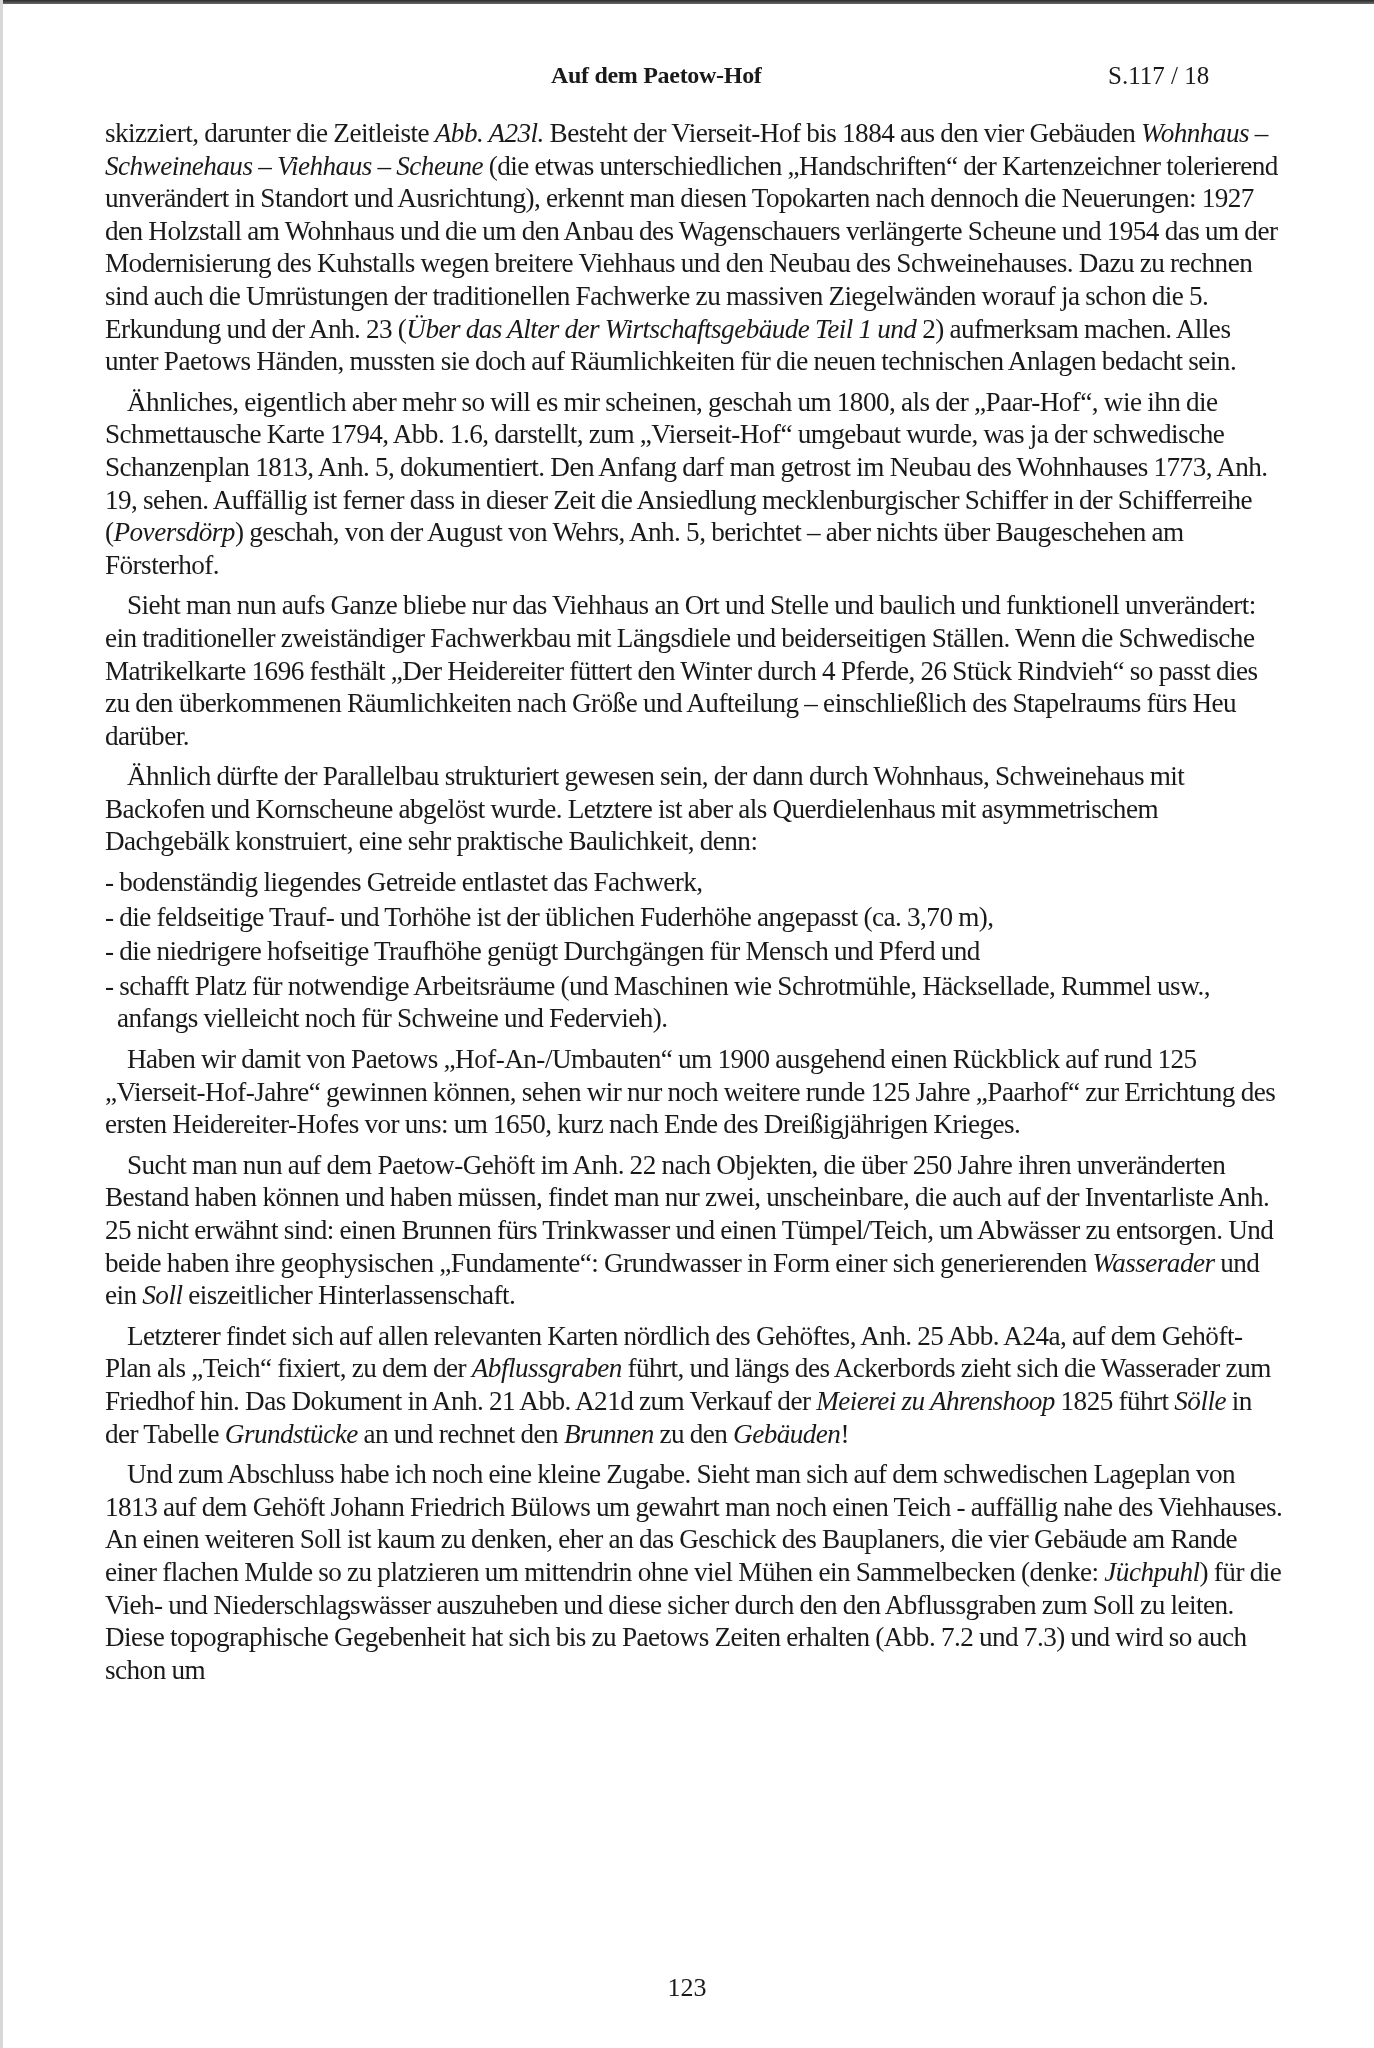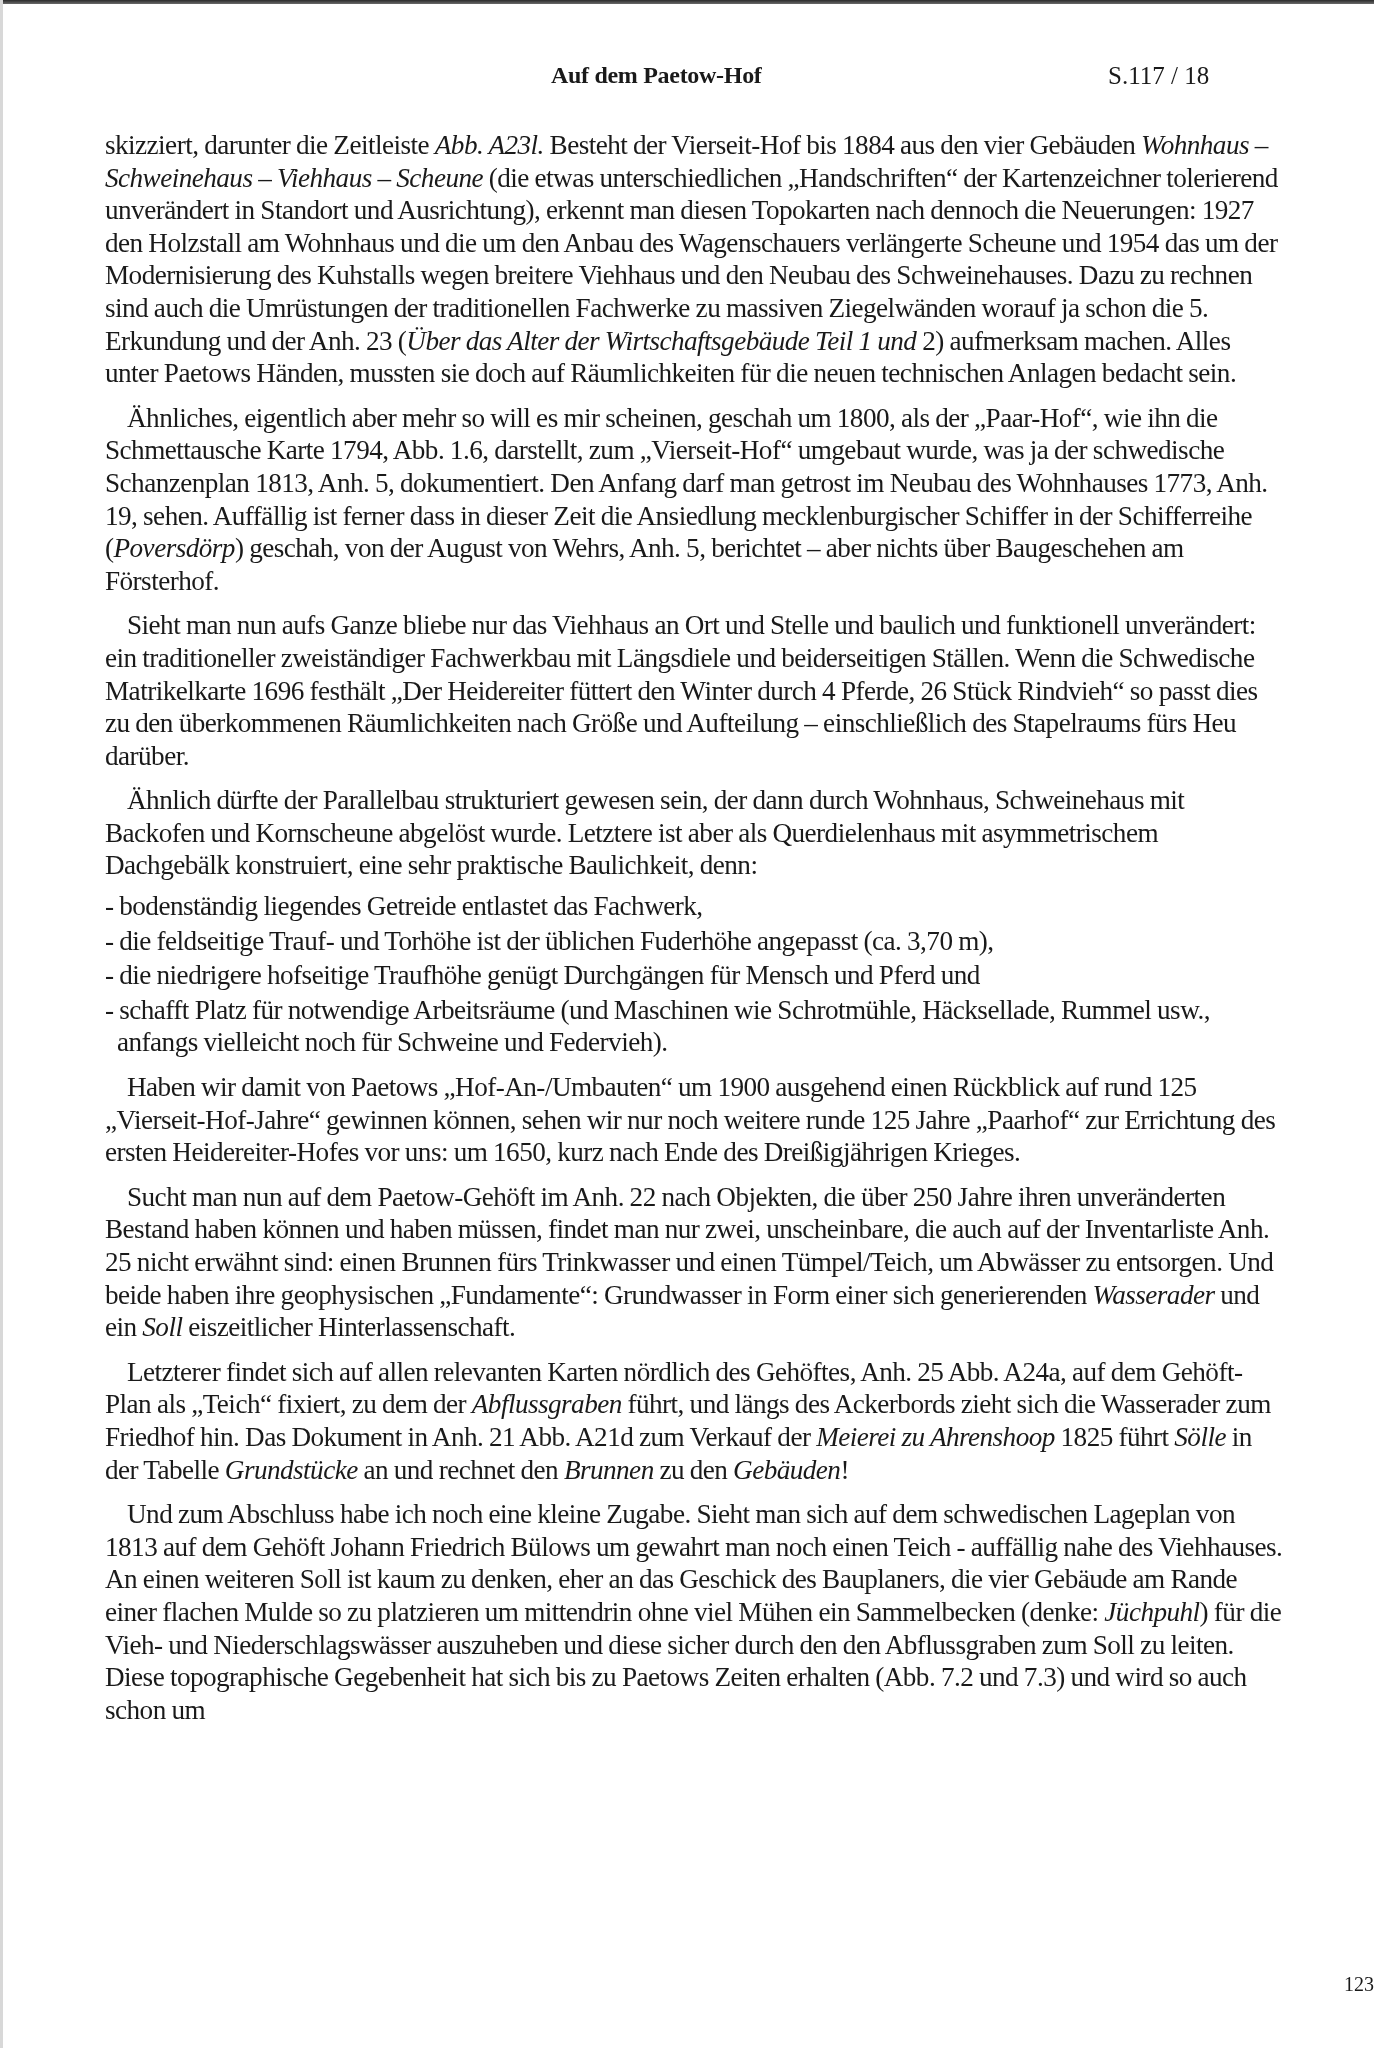--- a/index.html
+++ b/index.html
@@ -29,28 +29,28 @@
     .header-page {
       position: absolute; left: 1108px; top: 0;
       font-size: 25px;
     }
     .content {
       position: absolute; left: 105px; top: 117px; width: 1180px;
       font-size: 27.2px; line-height: 32.6px;
       letter-spacing: -0.55px;
       word-spacing: -0.5px;
     }
-    .para { margin: 12px 0 8px 0; text-align: left; }
+    .para { margin: 0 0 8px 0; text-align: left; }
     .para.indent { text-indent: 22px; }
     .list { margin: 0 0 8px 0; padding: 0; list-style: none; }
     .list li { margin: 0 0 2px 0; padding-left: 12px; text-indent: -12px; }
     em { font-style: italic; }
     .footer-page {
       position: absolute; left: 0; width: 1374px; top: 1973px;
-      text-align: right; font-size: 20px;
+      text-align: center; font-size: 26px;
     }
   </style>
 </head>
 <body>
 
 <div class="top-edge"></div>
 <div class="left-edge"></div>
 
 <div class="header">
   <span class="header-title">Auf dem Paetow-Hof</span>

